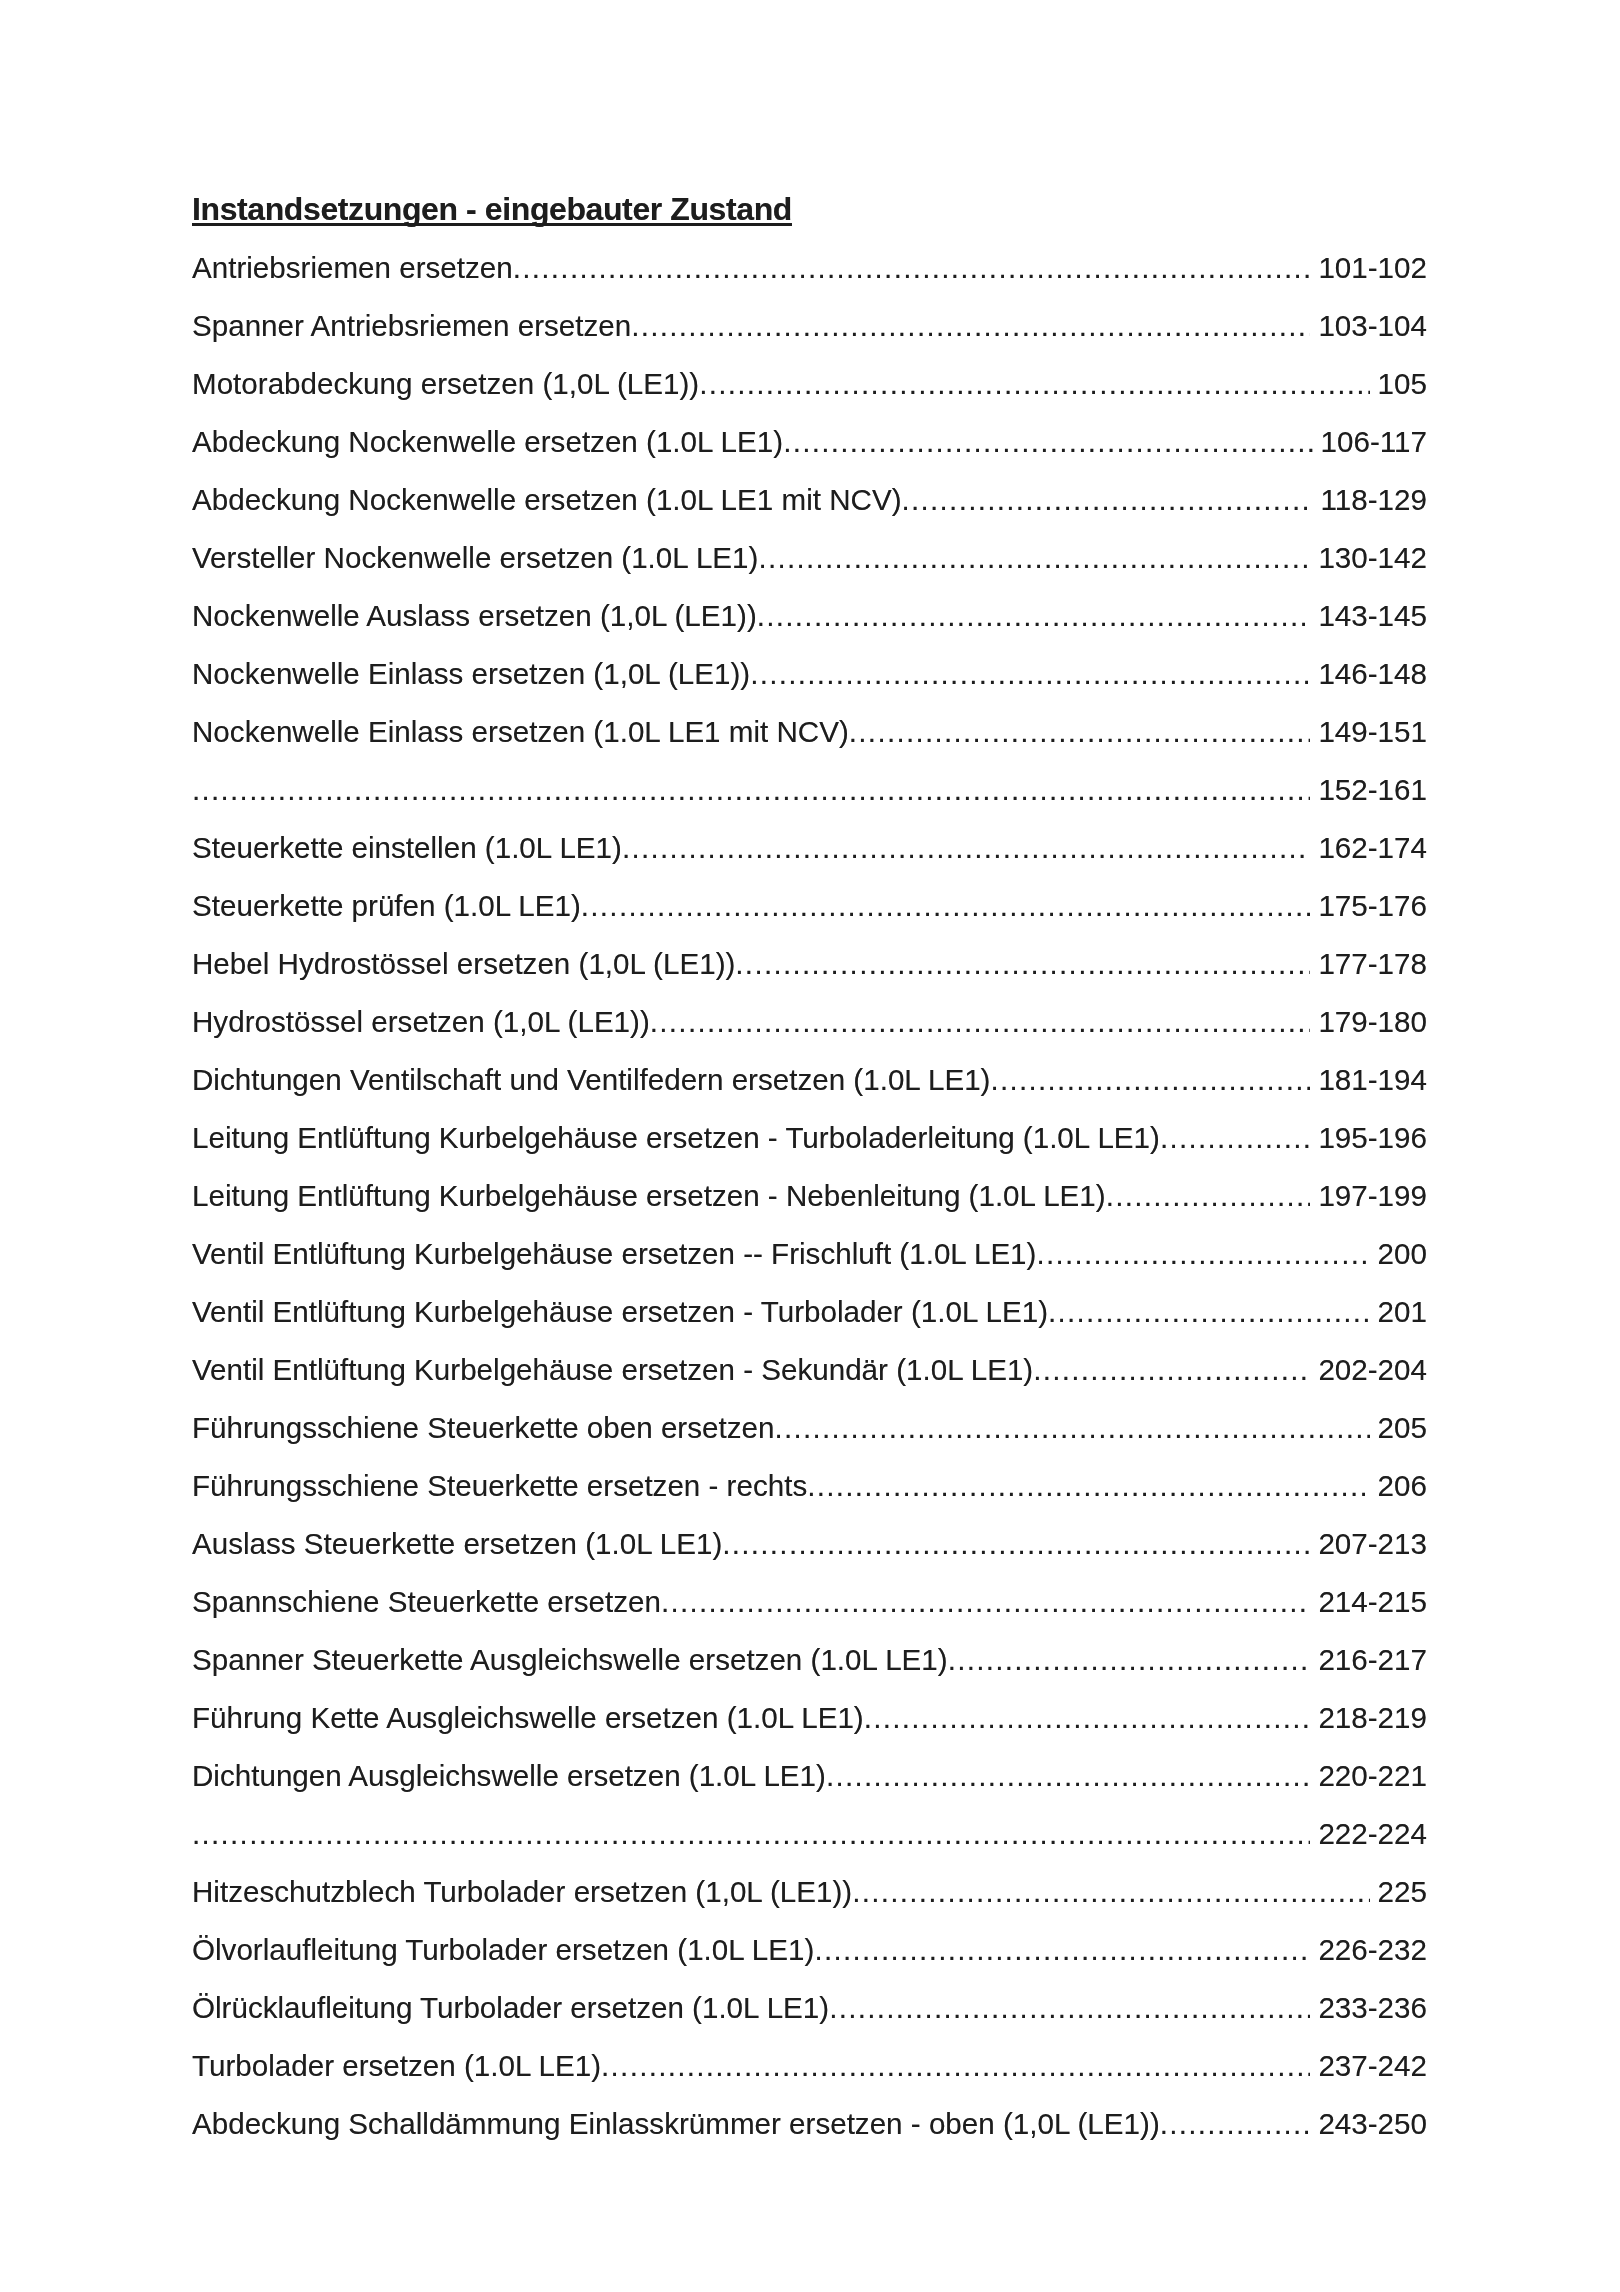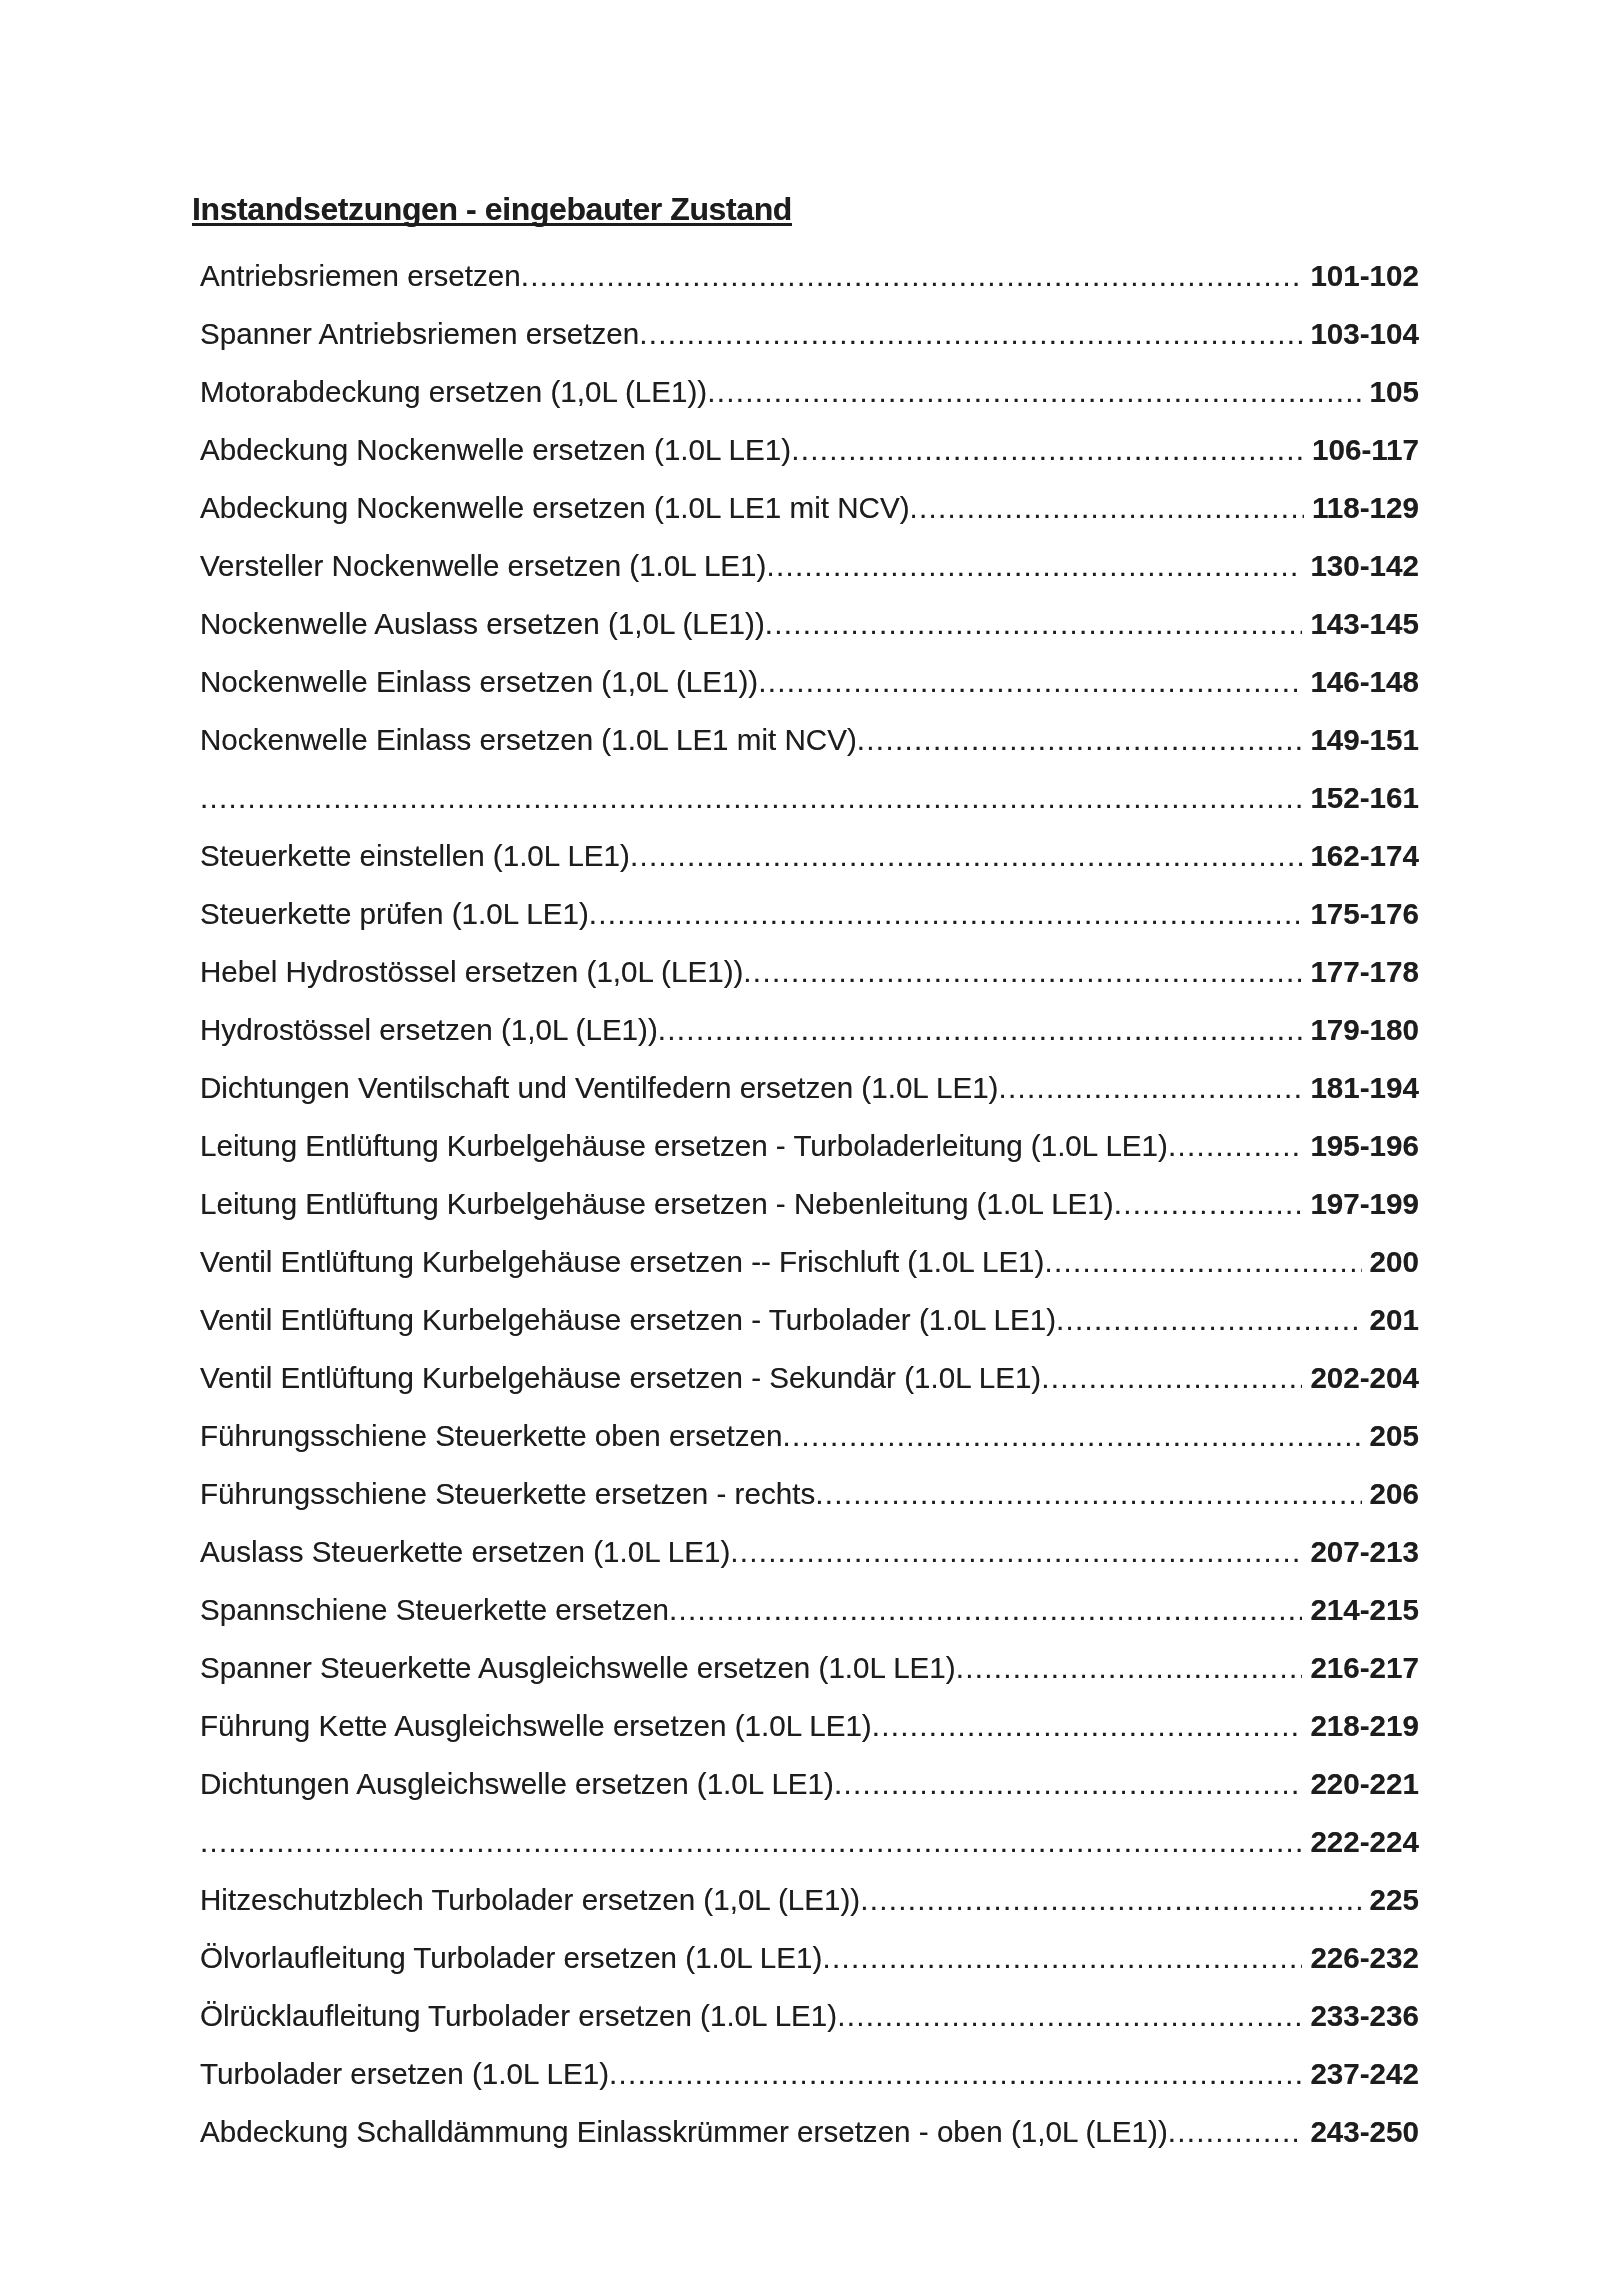--- a/index.html
+++ b/index.html
@@ -36,21 +36,21 @@
     text-underline-offset: 3.1px;
     text-decoration-skip-ink: none;
     white-space: nowrap;
     text-shadow: 0 0 0.4px rgba(29,29,29,0.55);
   }
   ol.toc {
     position: absolute;
     left: 192px;
     right: 193px;
     top: 239px;
-    margin: 8px;
+    margin: 0;
     padding: 0;
     list-style: none;
   }
   ol.toc li {
     display: flex;
     align-items: baseline;
     height: 58px;
     line-height: 58px;
     font-size: 29.6px;
     color: #1d1d1d;
@@ -64,21 +64,20 @@
     flex: 1 1 auto;
     min-width: 0;
     overflow: hidden;
     white-space: nowrap;
     letter-spacing: 1.3px;
   }
   .toc-pages {
     flex: 0 0 auto;
     white-space: nowrap;
     padding-left: 8px;
-    font-weight: bold;
   }
 </style>
 </head>
 <body>
 
 <div class="page">
   <h1 class="doc-title">Instandsetzungen - eingebauter Zustand</h1>
 
   <ol class="toc">
   <li>

